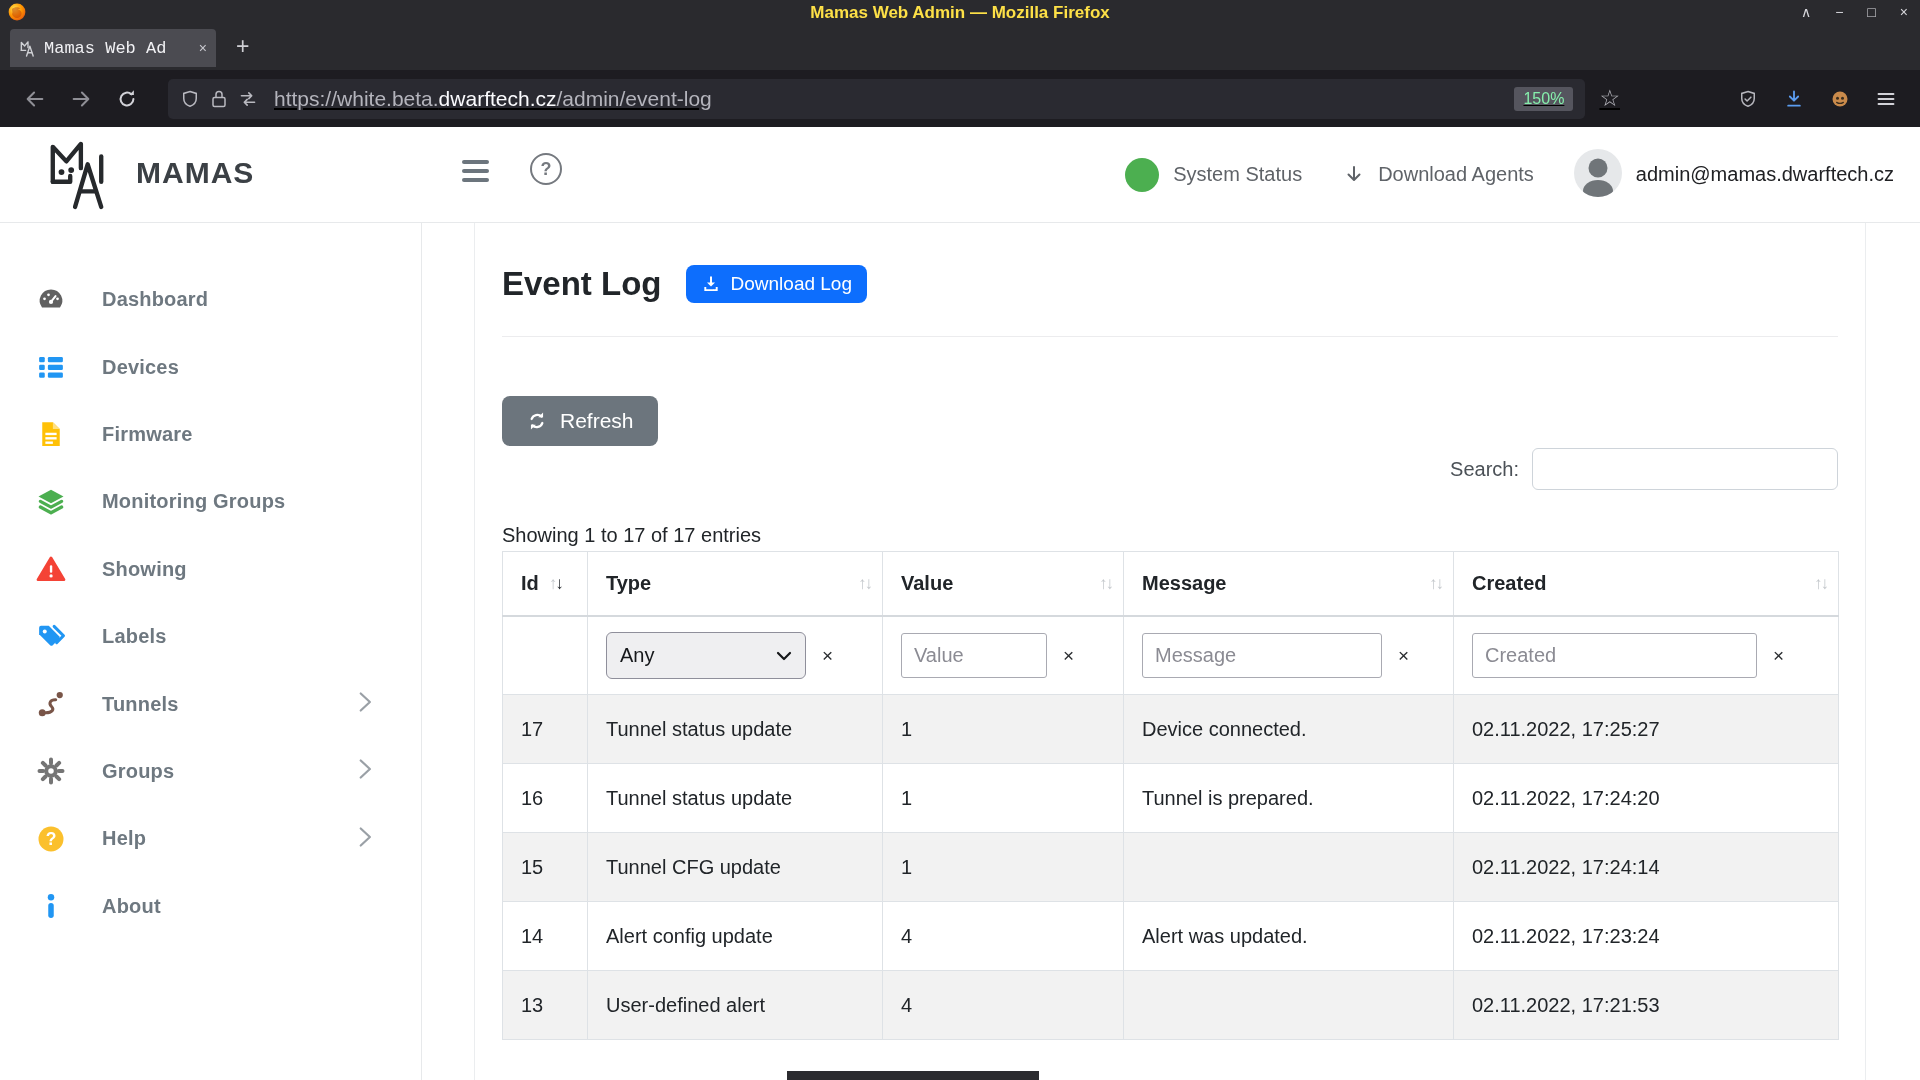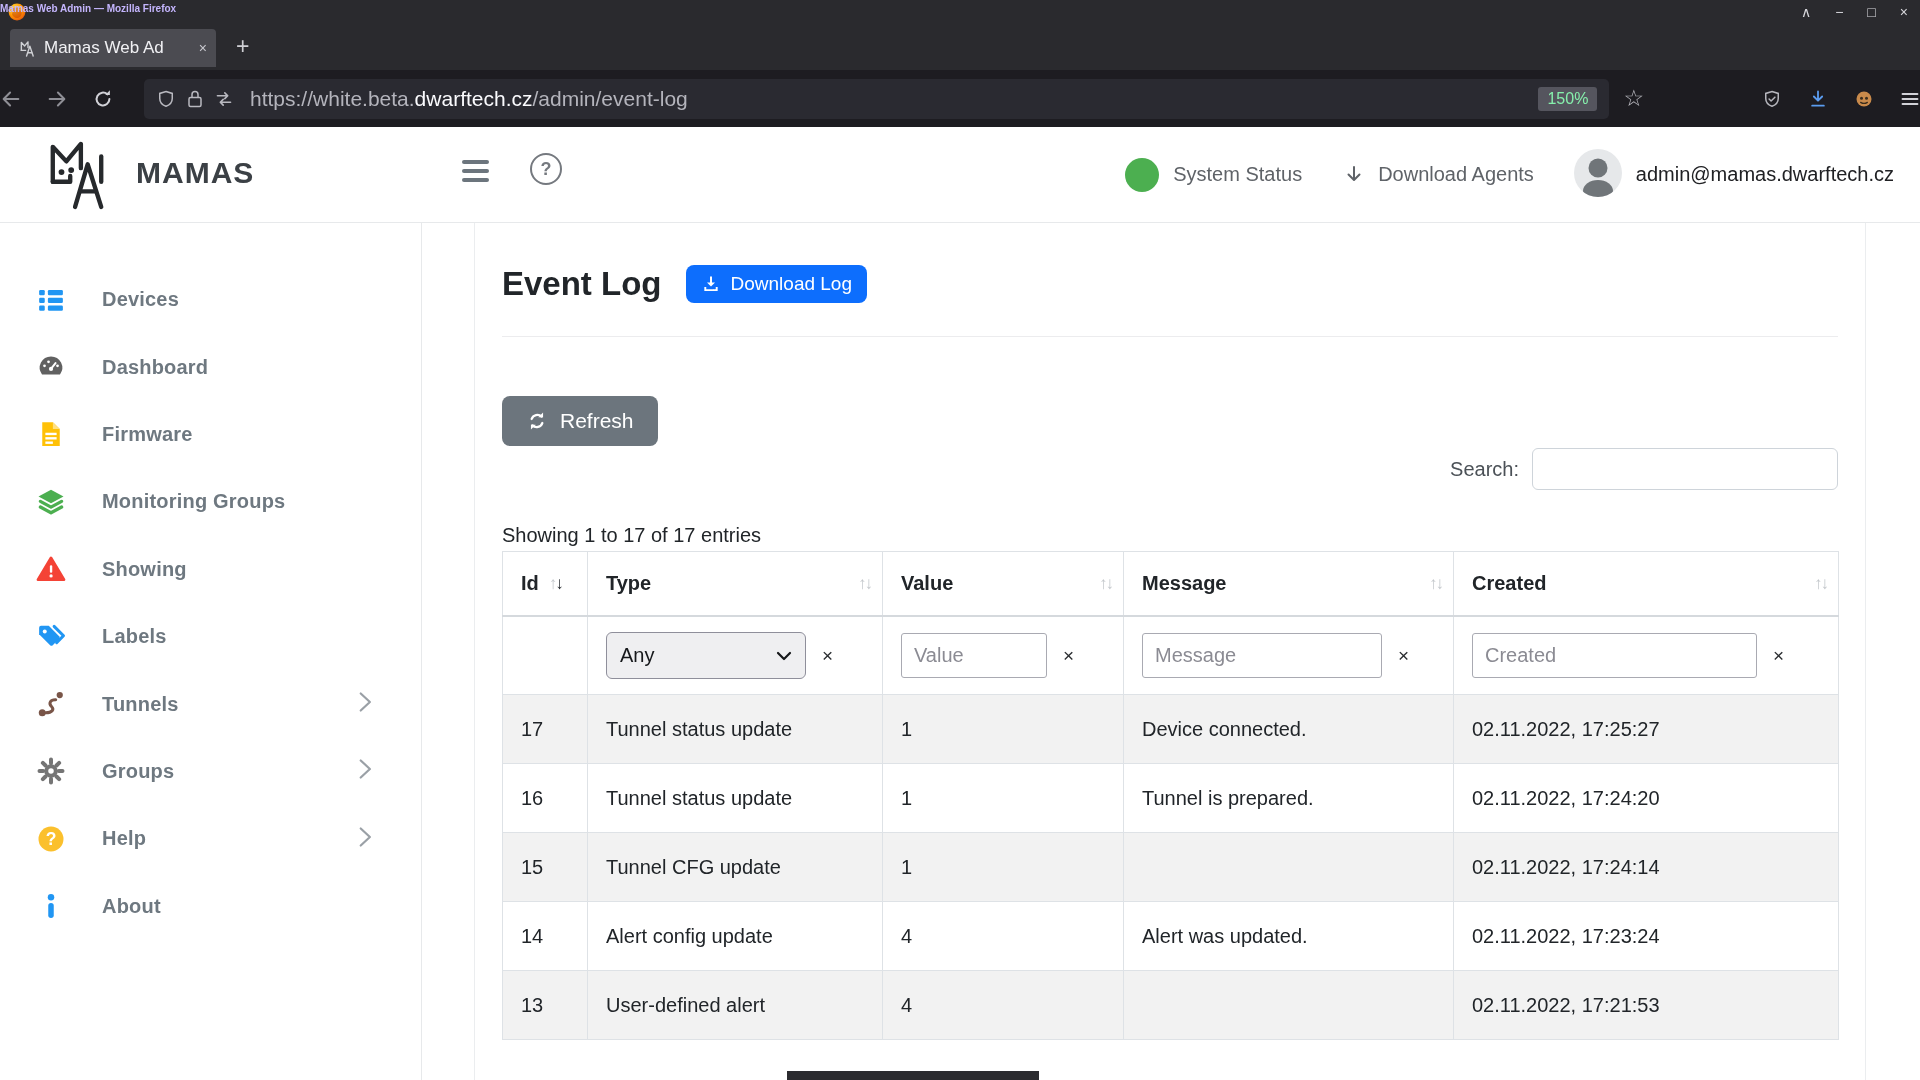--- a/index.html
+++ b/index.html
@@ -3,34 +3,34 @@
 <meta charset="utf-8">
 <style>
   html,body{margin:0;padding:0;}
   body{
     width:1920px;height:1080px;overflow:hidden;position:relative;
     background:#fff;font-family:"Liberation Sans",sans-serif;
     -webkit-font-smoothing:antialiased;
   }
   
   .titlebar{position:absolute;top:0;left:0;right:0;height:24px;background:#2a2a2e;}
-  .win-title{position:absolute;left:0;right:0;top:3px;color:#c4b5fd;font-size:10px;font-weight:bold;}
+  .win-title{position:absolute;left:0;right:0;top:3px;text-align:center;color:#fde047;font-size:17px;font-weight:bold;}
   .ff-logo{position:absolute;left:8px;top:3px;}
   .win-controls{position:absolute;right:12px;top:2px;display:flex;gap:24px;color:#d7d7dc;font-size:14px;z-index:3;}
   .win-controls span{cursor:default;line-height:20px;}
 
   .tabbar{position:absolute;top:24px;left:0;right:0;height:46px;background:#2a2a2e;}
   .tab{position:absolute;left:10px;top:5px;width:206px;height:38px;background:#4b4b51;border-radius:4px 4px 0 0;
        display:flex;align-items:center;padding:0 9px;box-sizing:border-box;color:#f1f1f4;font-size:17px;}
-  .tab-title{white-space:nowrap;overflow:hidden;text-overflow:clip;max-width:150px;}
+  .tab-title{white-space:nowrap;overflow:hidden;text-overflow:clip;max-width:150px;font-family:Liberation Mono, monospace;}
   .tab-fade{flex:1}
   .tab-close{color:#c9c9cf;font-size:14px;margin-left:4px;}
   .new-tab{position:absolute;left:236px;top:9px;color:#cfcfd4;font-size:23px;}
 
-  .navbar{position:absolute;top:70px;left:0;right:0;height:57px;background:#1d1c21;display:flex;align-items:center;padding:0 0;box-sizing:border-box;}
+  .navbar{position:absolute;top:70px;left:0;right:0;height:57px;background:#1d1c21;display:flex;align-items:center;padding:0 24px;box-sizing:border-box;text-decoration:underline;}
   .nav-btn{margin-right:24px;display:flex;align-items:center;}
   .urlbar{flex:1;height:40px;background:#2a2a31;border-radius:5px;display:flex;align-items:center;padding:0 12px;box-sizing:border-box;margin:0 14px 0 6px;}
   .urlbar svg{margin-right:10px;flex:none;}
   .url-text{font-size:21px;white-space:nowrap;margin-left:6px;}
   .url-dim{color:#b4b4bc;}
   .url-domain{color:#fbfbfe;}
   .zoom-badge{margin-left:auto;background:#55555e;color:#86efac;font-size:16px;padding:3px 9px;border-radius:3px;}
   .star{color:#b8b8bf;font-size:23px;margin-right:118px;}
   .tool-ico{margin-left:26px;display:flex;align-items:center;}
 
@@ -245,44 +245,44 @@
         </svg>
       </span>
       <span class="user-email">admin@mamas.dwarftech.cz</span>
     </div>
   </div>
 
   <aside class="sidebar">
 
     <div class="side-item">
       <span class="side-icon">
+        <svg width="30" height="30" viewBox="0 0 24 24">
+            <path d="M12 3.5a9 9 0 0 0-7.2 14.4h14.4A9 9 0 0 0 12 3.5z" fill="#616161"></path>
+            <circle cx="12" cy="13.5" r="1.7" fill="#fff"></circle>
+            <rect x="11.2" y="6.8" width="1.6" height="6" rx=".8" fill="#fff" transform="rotate(38 12 13.5)"></rect>
+            <circle cx="6.8" cy="11" r="1.1" fill="#fff"></circle>
+            <circle cx="10" cy="7.8" r="1.1" fill="#fff"></circle>
+            <circle cx="17.2" cy="11" r="1.1" fill="#fff"></circle>
+          </svg>
+      </span>
+      <span class="side-label">Dashboard</span>
+    </div>
+
+    <div class="side-item">
+      <span class="side-icon">
         <svg width="30" height="30" viewBox="0 0 24 24" fill="#2196f3">
             <rect x="2.5" y="4" width="4.5" height="4.2" rx="1"></rect>
             <rect x="9.5" y="4" width="12" height="4.2" rx="1"></rect>
             <rect x="2.5" y="10.2" width="4.5" height="4.2" rx="1"></rect>
             <rect x="9.5" y="10.2" width="12" height="4.2" rx="1"></rect>
             <rect x="2.5" y="16.4" width="4.5" height="4.2" rx="1"></rect>
             <rect x="9.5" y="16.4" width="12" height="4.2" rx="1"></rect>
           </svg>
       </span>
       <span class="side-label">Devices</span>
-    </div>
-
-    <div class="side-item">
-      <span class="side-icon">
-        <svg width="30" height="30" viewBox="0 0 24 24">
-            <path d="M12 3.5a9 9 0 0 0-7.2 14.4h14.4A9 9 0 0 0 12 3.5z" fill="#616161"></path>
-            <circle cx="12" cy="13.5" r="1.7" fill="#fff"></circle>
-            <rect x="11.2" y="6.8" width="1.6" height="6" rx=".8" fill="#fff" transform="rotate(38 12 13.5)"></rect>
-            <circle cx="6.8" cy="11" r="1.1" fill="#fff"></circle>
-            <circle cx="10" cy="7.8" r="1.1" fill="#fff"></circle>
-            <circle cx="17.2" cy="11" r="1.1" fill="#fff"></circle>
-          </svg>
-      </span>
-      <span class="side-label">Dashboard</span>
     </div>
 
     <div class="side-item">
       <span class="side-icon">
         <svg width="30" height="30" viewBox="0 0 24 24">
             <path d="M5 2.5h8.5L19 8v13.5H5z" fill="#ffc107"></path>
             <path d="M13.5 2.5V8H19z" fill="#ffe082"></path>
             <rect x="7.5" y="11" width="9" height="1.9" fill="#fff"></rect>
             <rect x="7.5" y="14.5" width="9" height="1.9" fill="#fff"></rect>
             <rect x="7.5" y="18" width="6" height="1.9" fill="#fff"></rect>

